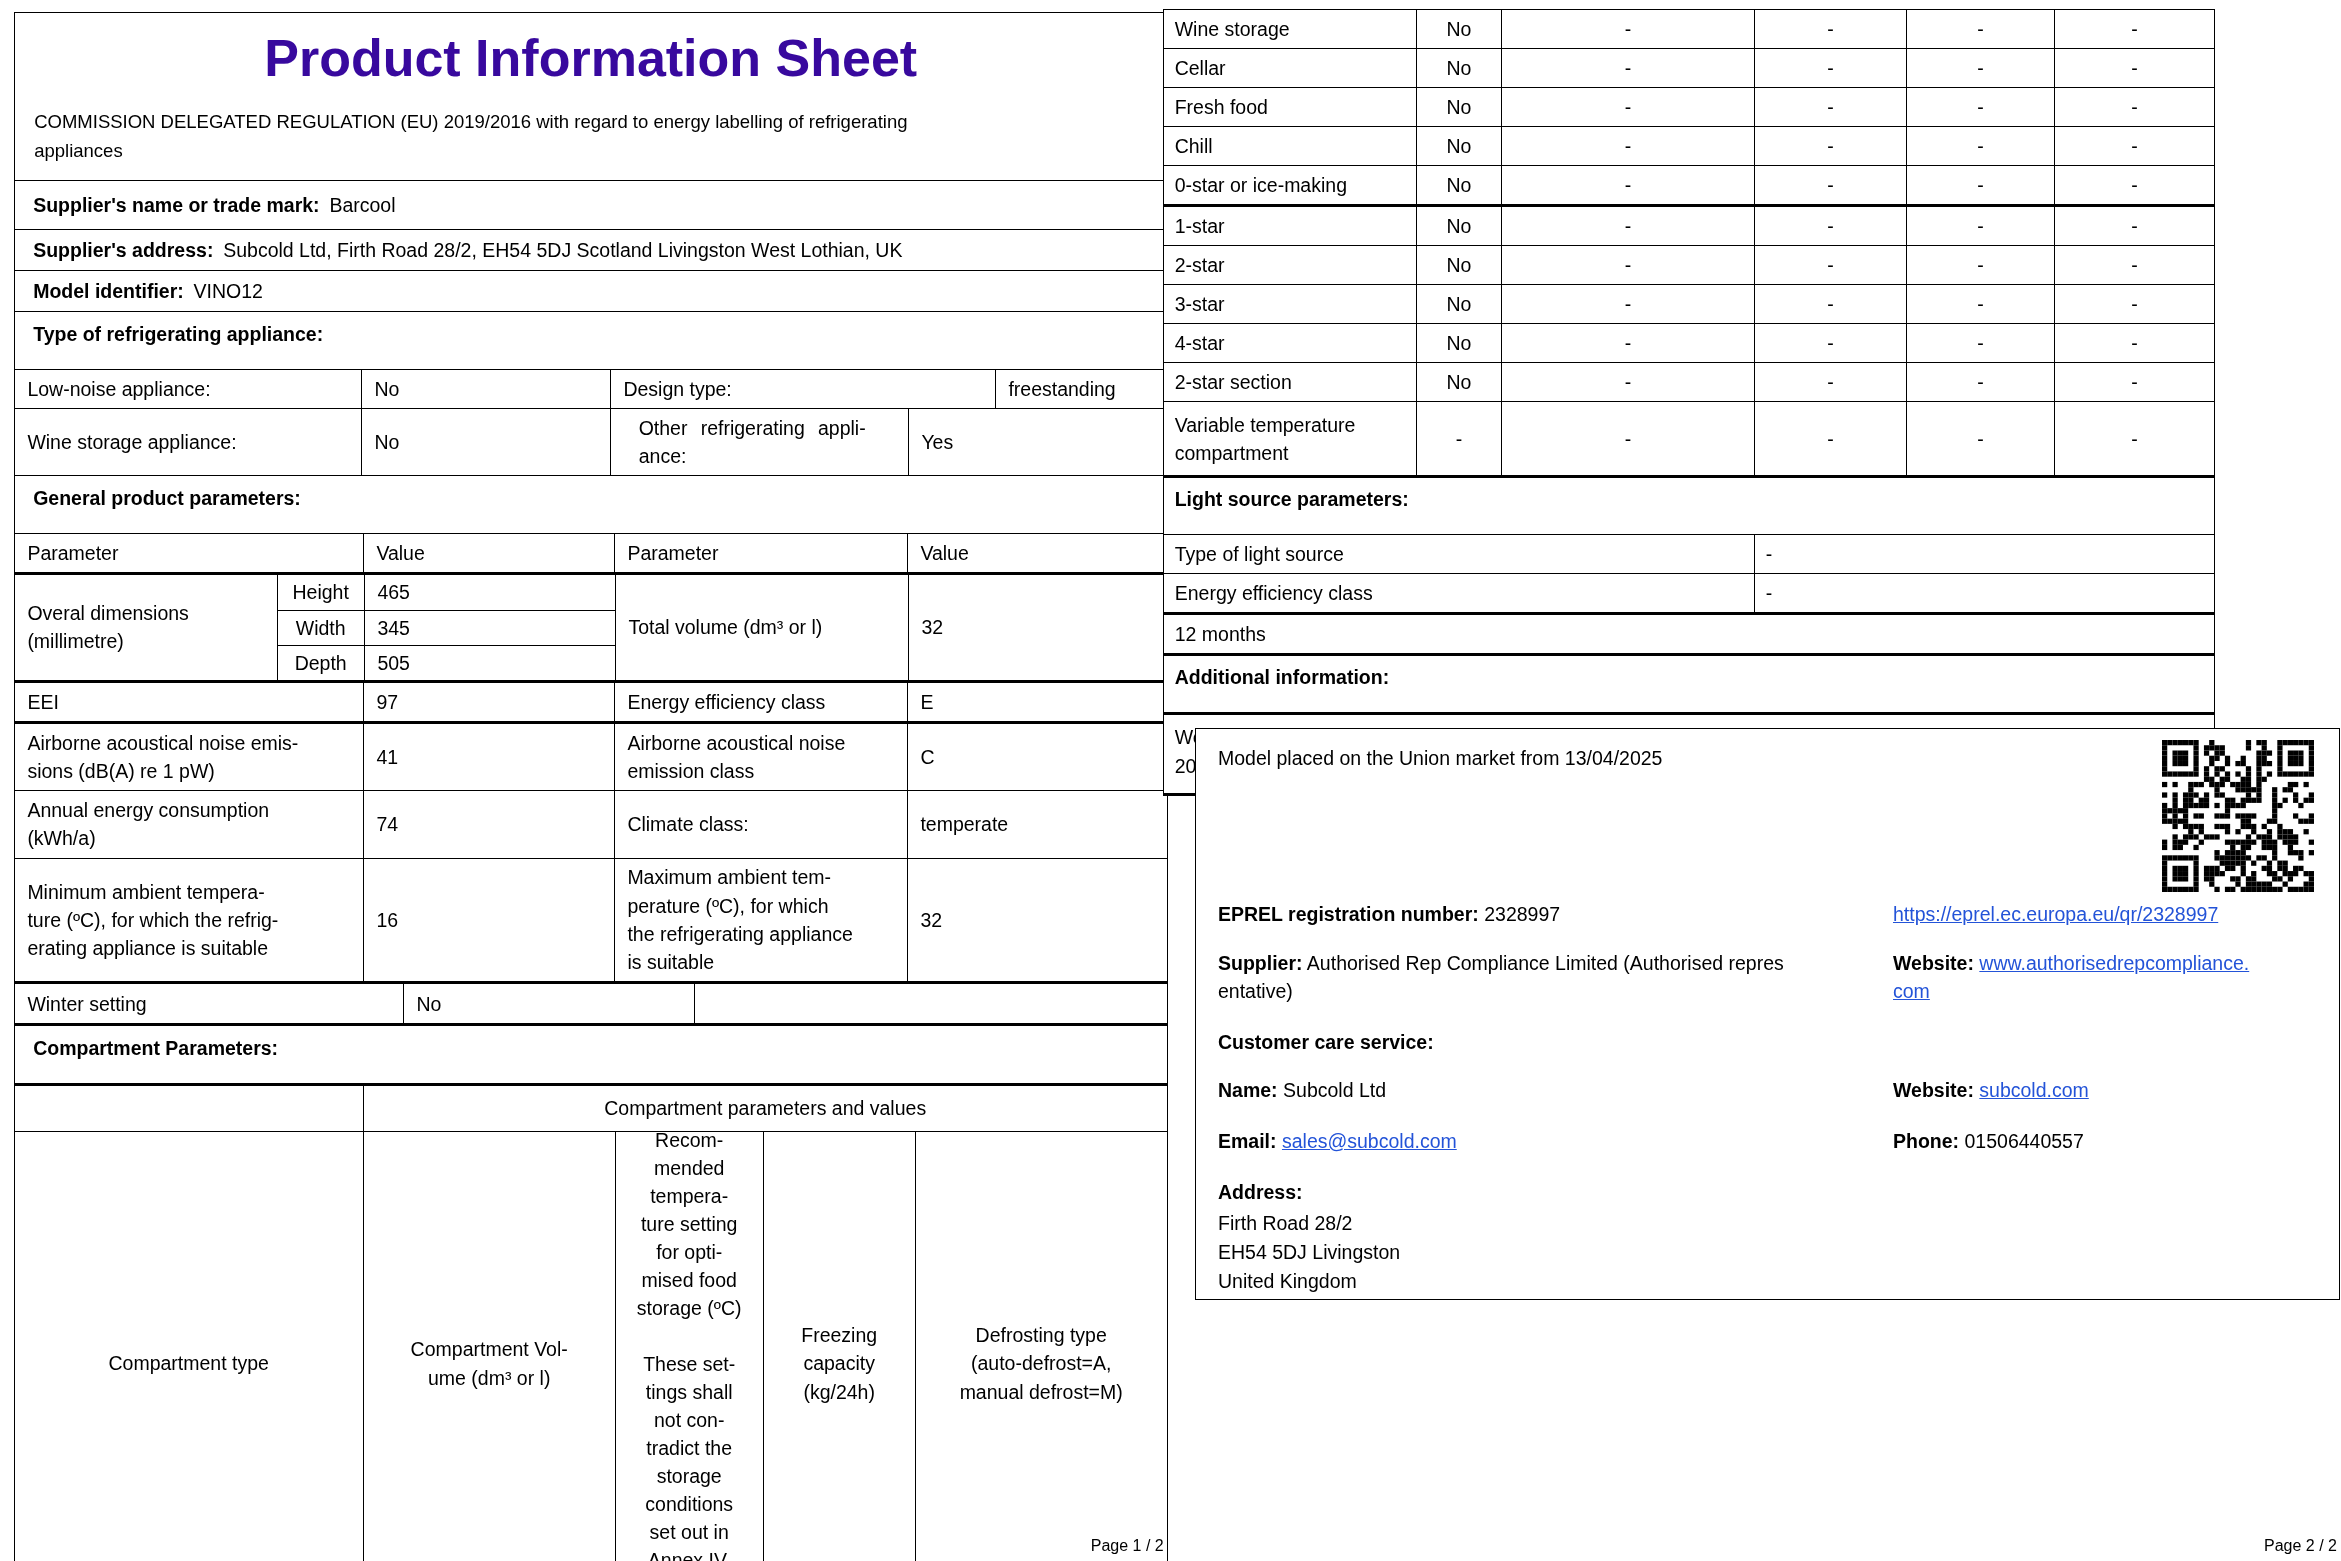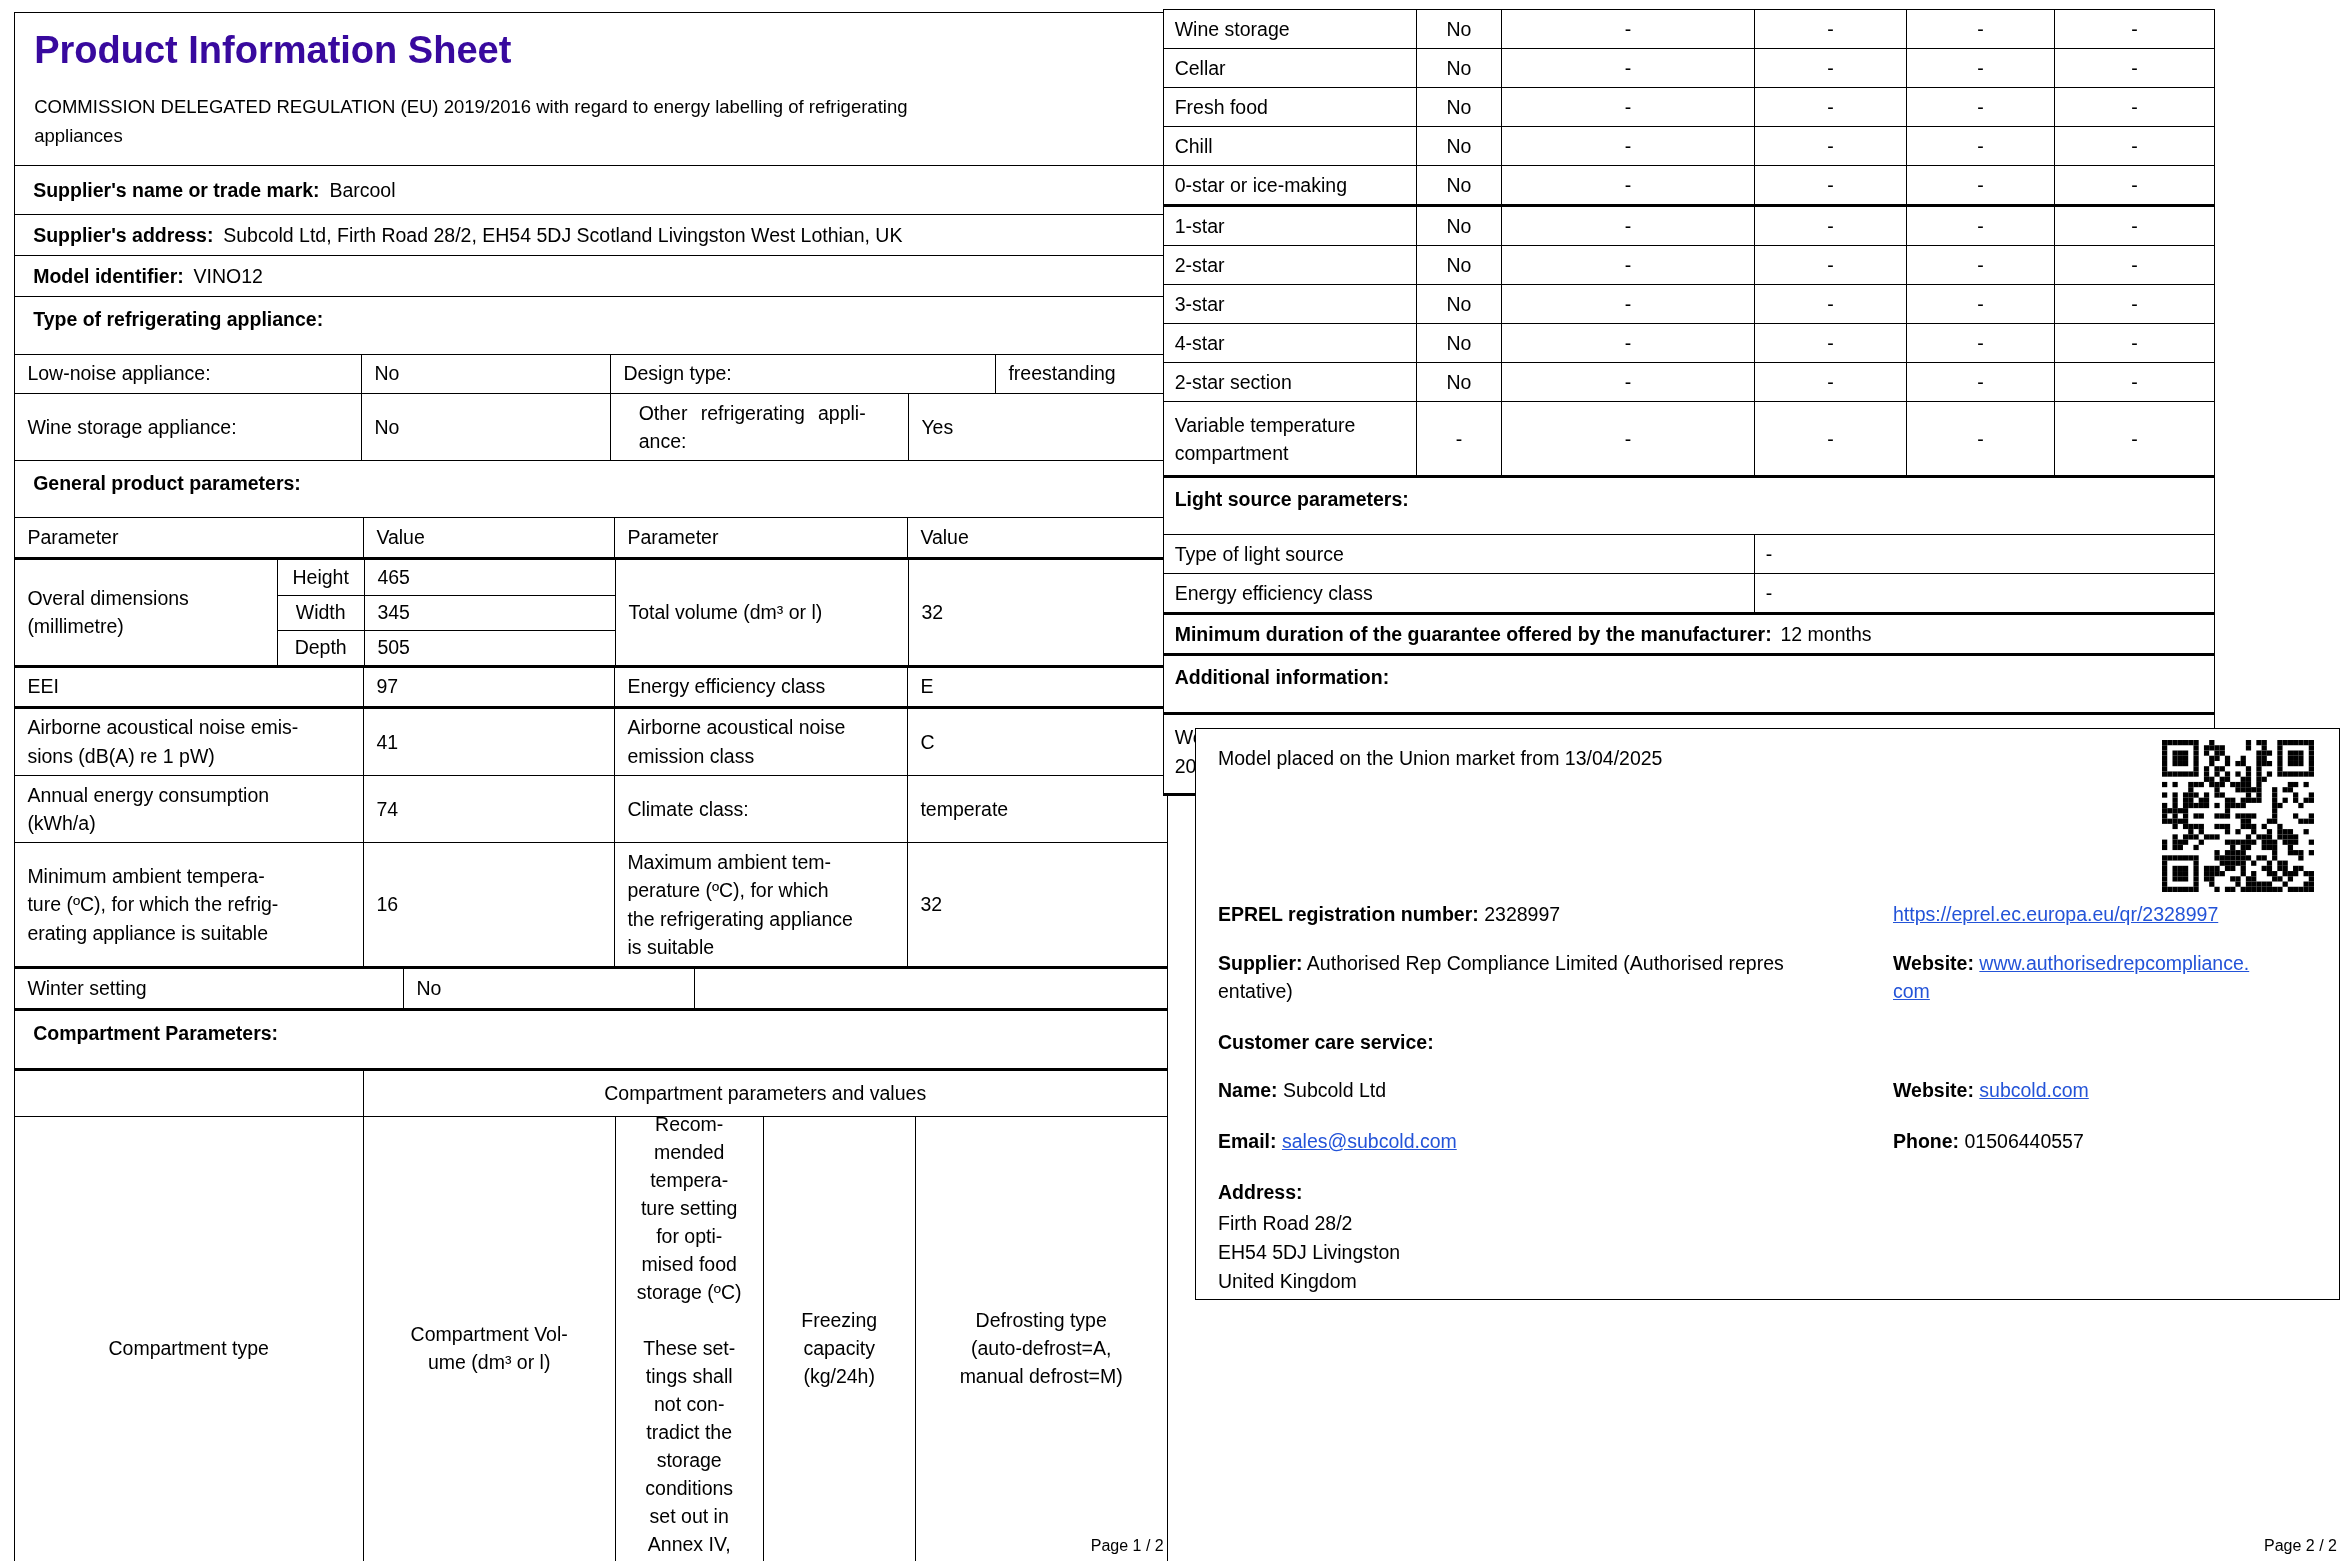--- a/index.html
+++ b/index.html
@@ -4,21 +4,21 @@
 <style>
   html,body{margin:0;padding:0;background:#fff;}
   .canvas{position:relative;width:2342px;height:1561px;background:#ffffff;
           font-family:"Liberation Sans",sans-serif;font-size:19.5px;color:#000;line-height:1.45;overflow:hidden;}
   .b{font-weight:bold;}
   .pre{white-space:pre-line;}
 
   
   .page1{position:absolute;left:13.7px;top:12.2px;width:1154px;border:1.5px solid #000;border-bottom-width:3.4px;box-sizing:border-box;background:#fff;}
   .hdr{padding:13.7px 19.5px 14.6px 19.5px;}
-  .hdr h1{font-size:38px;line-height:1.1;margin:2.9px 0 21.5px 0;color:var(--title-color,#38099E);}
+  .hdr h1{font-size:52px;line-height:1.1;margin:2.9px 0 21.5px 0;color:var(--title-color,#38099E);text-align:center;}
   .reg{font-size:18.5px;margin:0;line-height:1.55;}
 
   .kv{display:flex;align-items:center;gap:9.8px;border-top:1.5px solid #000;padding:4.9px 9.8px 4.9px 18.5px;box-sizing:border-box;}
   .kv-name{min-height:49px;}
   .kv-addr{min-height:41px;}
   .kv-model{min-height:41px;}
 
   .sect{border-top:1.5px solid #000;padding:7.8px 9.8px 20.5px 18.5px;font-weight:bold;box-sizing:border-box;}
 
   .grow{display:grid;border-top:1.5px solid #000;box-sizing:border-box;}
@@ -324,21 +324,20 @@
     <div class="grow lrow">
       <div class="c nb">Type of light source</div>
       <div class="c">-</div>
     </div>
     <div class="grow lrow">
       <div class="c nb">Energy efficiency class</div>
       <div class="c">-</div>
     </div>
 
     <div class="guar">
-      <span class="b">Minimum duration of the guarantee offered by the manufacturer:</span>
       <span>12 months</span>
     </div>
 
     <div class="sect2">Additional information:</div>
 
     <div class="weblink pre">Weblink to the supplier's website, where the information in point 4 of Annex II of Commission Regulation (EU)
 2019/2019 is found:  https://subcold.com/</div>
   </section>
 
   <section class="card">

